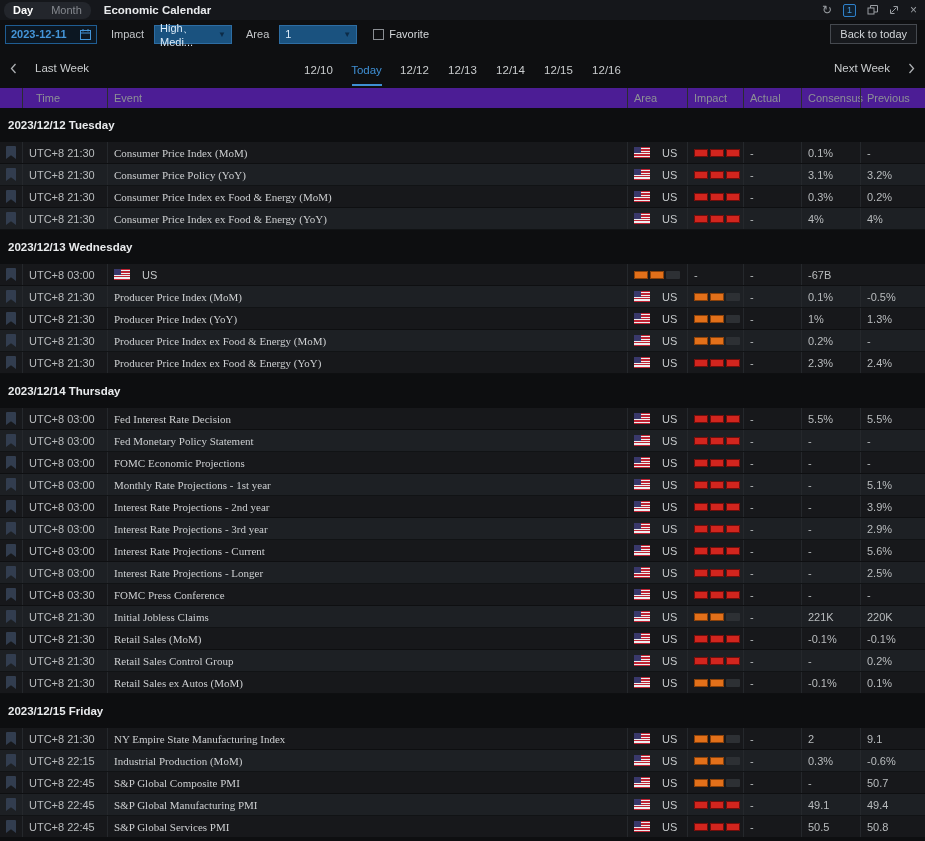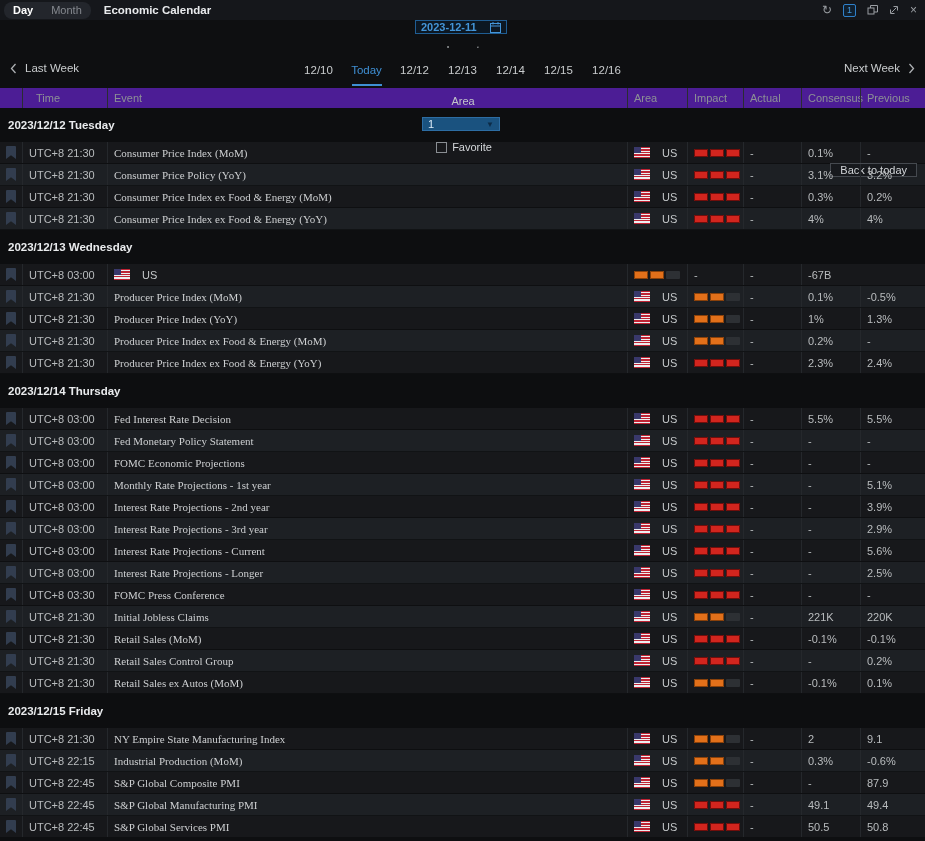--- a/index.html
+++ b/index.html
@@ -18,36 +18,36 @@
   .view-seg { padding:0 9px; cursor:default; }
   .view-seg.active { color:#ffffff; font-weight:bold; }
   .view-seg.inactive { color:#85898f; }
   .app-title { color:#e9ebed; font-weight:bold; margin-left:13px; font-size:11.5px; }
   .win-icons { margin-left:auto; display:flex; align-items:center; gap:11px; color:#9a9ea3; }
   .win-icons .glyph { font-size:12px; line-height:1; }
   .panel-badge { width:13px; height:13px; border:1px solid #2f80c9; border-radius:2px; color:#4495d8;
     font-size:9px; display:flex; align-items:center; justify-content:center; background:#10202f; }
 
   
-  .filterbar { height:28px; display:flex; align-items:center; padding:0 8px 0 5px; gap:10px; background:#0e0f11;flex-direction:column; }
+  .filterbar { height:28px; display:flex; align-items:center; padding:0 8px 0 5px; gap:10px; background:#0e0f11; }
   .date-input { width:92px; height:19px; border:1px solid #1f5d93; background:#0c1722; color:#4495d8;
     display:flex; align-items:center; justify-content:space-between; padding:0 5px; font-weight:bold; }
   .flabel { color:#c3c6c9; margin-left:4px; }
   .dropdown { width:78px; height:19px; background:#1a527f; border:1px solid #2d6da3; color:#dcebf8;
     display:flex; align-items:center; justify-content:space-between; padding:0 5px; }
   .dropdown .caret { color:#0c2b47; font-size:8px; }
   .fav-wrap { display:flex; align-items:center; gap:5px; margin-left:6px; }
   .checkbox { width:11px; height:11px; border:1px solid #8a8e93; background:transparent; }
   .fav-label { color:#d4d7da; }
   .back-btn { margin-left:auto; height:20px; border:1px solid #45494f; background:#17191d; color:#d2d5d8;
     display:flex; align-items:center; padding:0 9px; cursor:default; }
 
   
   .weeknav { height:40px; position:relative; display:flex; align-items:center; padding:0 10px; background:#0e0f11; }
-  .wk-side { display:flex; align-items:center; gap:8px; color:#c9ccce; font-size:11.5px; }
+  .wk-side { display:flex; align-items:center; gap:18px; color:#c9ccce; font-size:11.5px; }
   .wk-next { margin-left:auto; }
   .week-days { position:absolute; left:50%; transform:translateX(-50%); display:flex; }
   .day { width:48px; height:32px; line-height:30px; margin-top:6px; text-align:center; color:#c9ccce; position:relative; font-size:11.5px; }
   .day.active { color:#3f8fd4; }
   .day.active::after { content:""; position:absolute; left:9px; right:9px; bottom:1px; height:2px; background:#3f8fd4; }
 
   
   .grid-cols { display:grid; grid-template-columns:22px 85px 1fr 60px 56px 58px 59px 65px; }
   .thead { height:20px; background:#4c1d95; color:#8d9196; align-items:stretch; }
   .th { display:flex; align-items:center; padding-left:6px; border-left:1px solid #2a2d31; }
@@ -699,21 +699,21 @@
       <span class="flag"></span>
       <span>US</span>
     </div>
     <div class="cell impact-cell impact-medium">
       <span class="bar"></span>
       <span class="bar"></span>
       <span class="bar"></span>
     </div>
     <div class="cell val-cell">-</div>
     <div class="cell val-cell">-</div>
-    <div class="cell val-cell">87.9</div>
+    <div class="cell val-cell">50.7</div>
   </div>
     <div class="grid-cols trow even">
     <div class="cell pin-cell">
       <svg width="10" height="13" viewBox="0 0 10 13">
           <path d="M1 0h8a1 1 0 0 1 1 1v12L5 9.2 0 13V1a1 1 0 0 1 1-1z" fill="#323d4f"></path>
         </svg>
     </div>
     <div class="cell time-cell">UTC+8 22:45</div>
     <div class="cell event-cell">S&amp;P Global Manufacturing PMI</div>
     <div class="cell area-cell">

